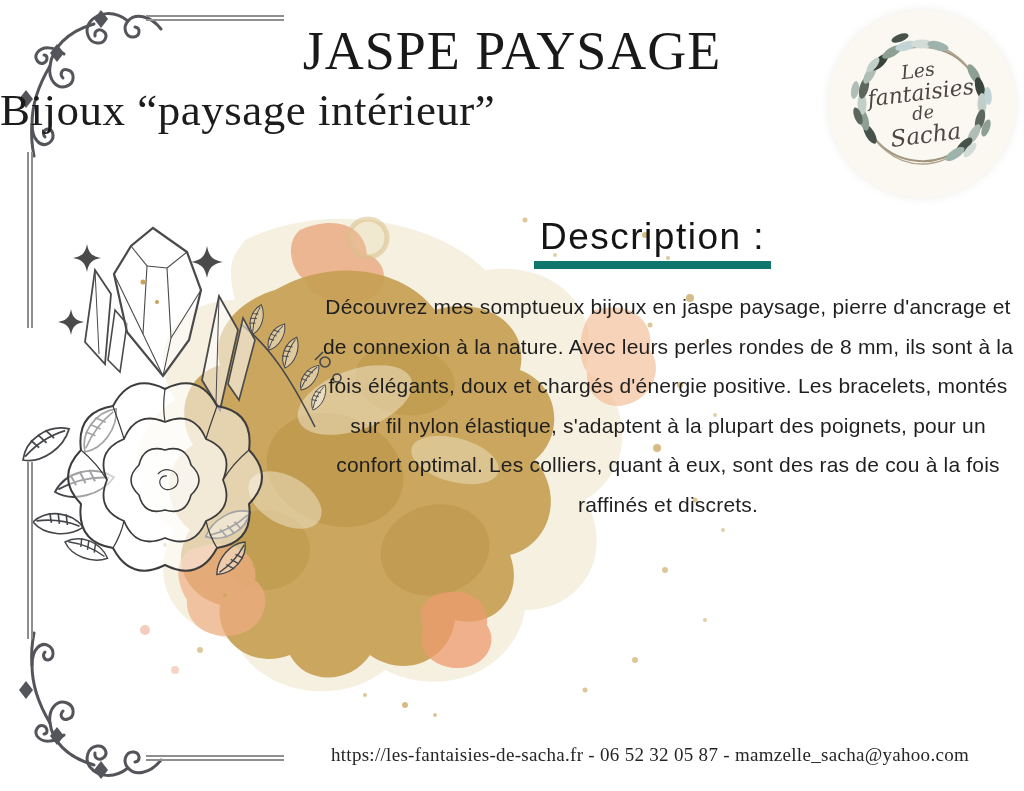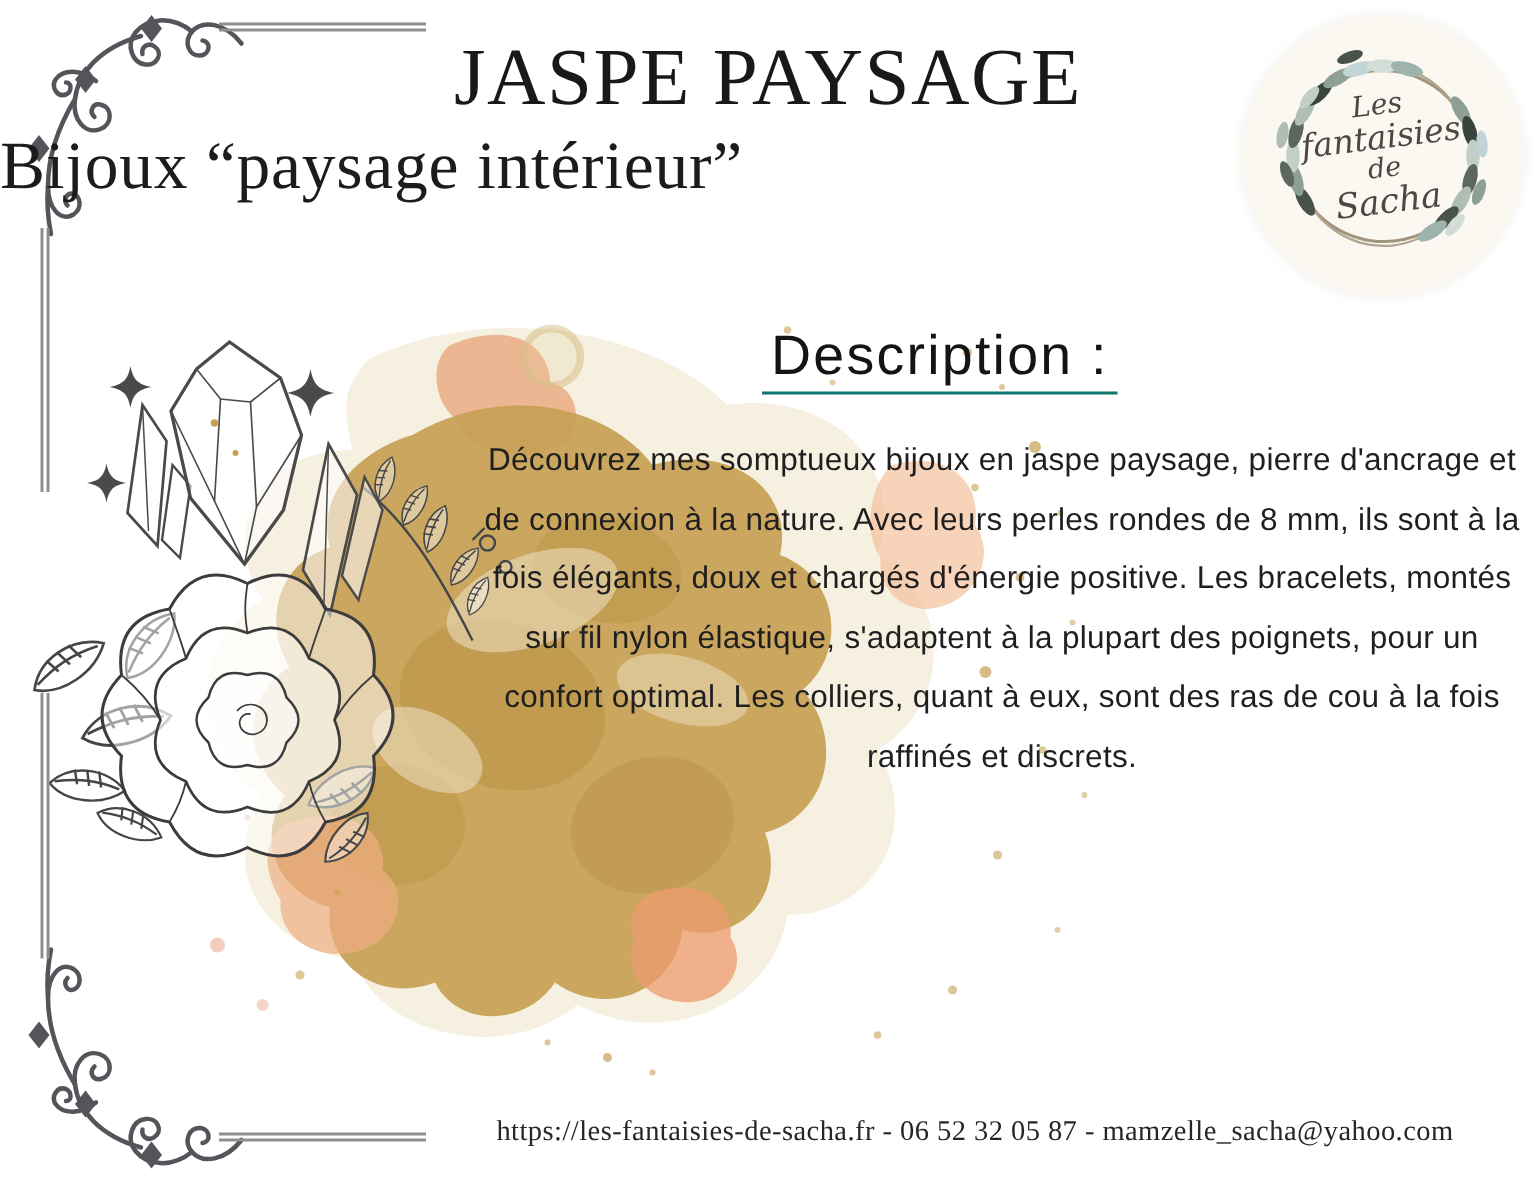--- a/index.html
+++ b/index.html
@@ -38,23 +38,23 @@
   .logo svg { position:absolute; left:0; top:0; }
   .logo-text {
     position:absolute; left:0; top:0; width:188px; height:188px;
     display:flex; flex-direction:column; align-items:center; justify-content:center;
     transform:rotate(-7deg);
     font-family:"DejaVu Serif", serif; font-style:italic; color:#4d4742; line-height:1.05;
   }
   .lt1{font-size:19px;} .lt2{font-size:22px;} .lt3{font-size:18px;} .lt4{font-size:23px;}
 
   .desc-heading {
-    position:absolute; left:508px; top:216px;
+    position:absolute; left:534px; top:216px;
     font-size:37px; letter-spacing:1.5px; color:#141414;
-    border-bottom:2px solid #0f766e; padding:0 6px 3px 6px; white-space:nowrap;
+    border-bottom:8px solid #0f766e; padding:0 6px 3px 6px; white-space:nowrap;
   }
   .desc-body {
     position:absolute; left:318px; top:287px; width:700px;
     font-size:21px; line-height:39.5px; letter-spacing:0.2px;
     text-align:center; color:#1f1f1f;
   }
   .footer {
     position:absolute; left:260px; top:744px; width:780px; text-align:center;
     font-family:"Liberation Serif", serif; font-size:19px; letter-spacing:0.3px;
     color:#262626; white-space:nowrap;

